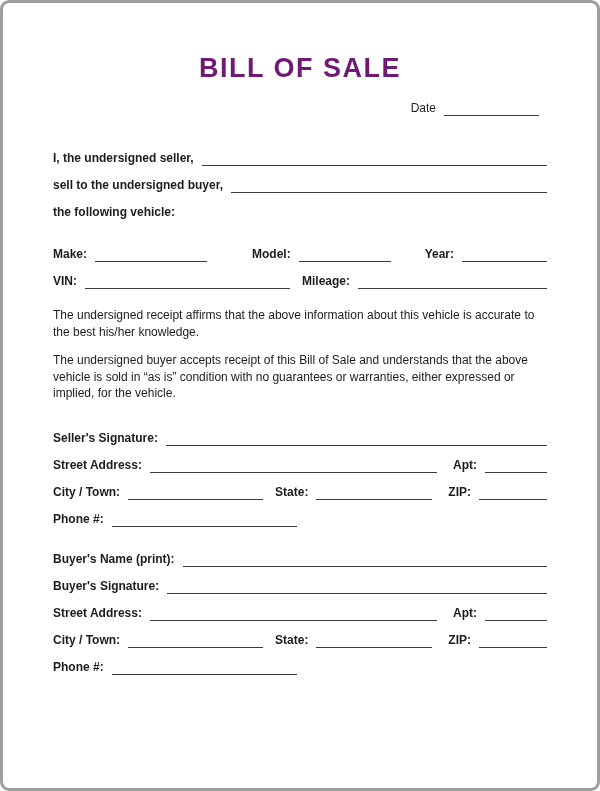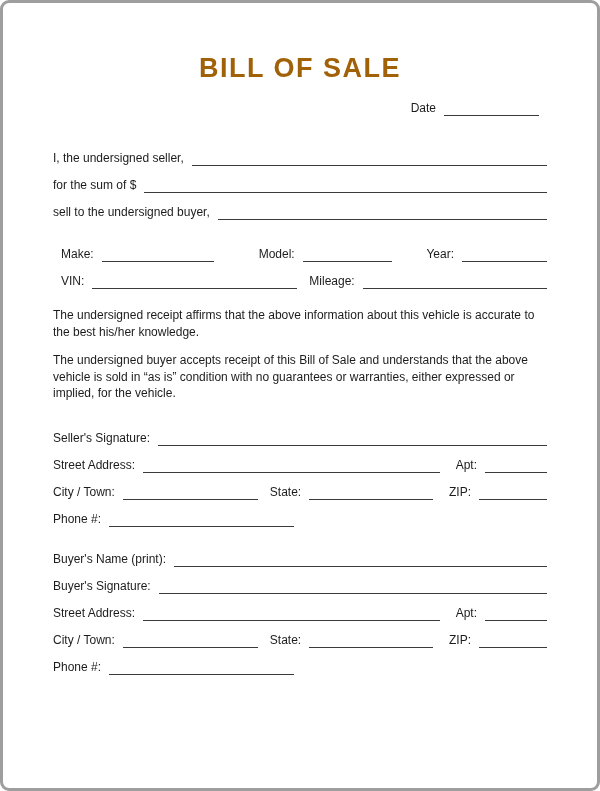--- a/index.html
+++ b/index.html
@@ -21,34 +21,35 @@
   }
   .inner {
     padding: 0 50px;
   }
   .title {
     text-align: center;
     font-size: 27px;
     font-weight: bold;
     letter-spacing: 1.5px;
     margin-top: 50px;
-    color: #a16207;
+    color: #701a75;
   }
   .date-row {
     display: flex;
     justify-content: flex-end;
     margin-top: 16px;
     font-size: 12px;
     padding-right: 8px;
   }
   .row {
     display: flex;
     align-items: flex-end;
     font-size: 12px;
     margin-bottom: 11px;
+    font-weight: bold;
   }
   .lbl {
     white-space: nowrap;
     padding-right: 8px;
     line-height: 16px;
   }
   .line {
     border-bottom: 1px solid #3a3a3a;
     height: 15px;
     display: inline-block;
@@ -60,21 +61,21 @@
   .w205 { width: 205px; }
   .w135 { width: 135px; }
   .w68  { width: 68px; }
   .w62  { width: 62px; }
   .w185 { width: 185px; }
   .ml12 { margin-left: 12px; }
   .ml16 { margin-left: 16px; }
   .ml22 { margin-left: 22px; padding-left: 23px; }
   .ml34 { margin-left: 34px; }
   .intro-block { margin-top: 34px; }
-  .vehicle-block { margin-top: 26px; margin-left: 8px; }
+  .vehicle-block { margin-top: 26px; }
   .para {
     font-size: 12px;
     line-height: 1.38;
     margin: 0 0 12px 0;
   }
   .para-block { margin-top: 18px; }
   .seller-block { margin-top: 28px; }
   .buyer-block { margin-top: 24px; }
 </style>
 </head>
@@ -89,26 +90,25 @@
       <span class="lbl">Date</span>
       <span class="line w95"></span>
     </div>
 
     <div class="intro-block">
       <div class="row">
         <span class="lbl">I, the undersigned seller,</span>
         <span class="line grow"></span>
       </div>
       <div class="row">
-        <span class="lbl">for the sum of $</span>
+        <span class="lbl">sell to the undersigned buyer,</span>
         <span class="line grow"></span>
       </div>
       <div class="row">
-        <span class="lbl">sell to the undersigned buyer,</span>
-        <span class="line grow"></span>
+        <span class="lbl">the following vehicle:</span>
       </div>
     </div>
 
     <div class="vehicle-block">
       <div class="row">
         <span class="lbl">Make:</span>
         <span class="line w112"></span>
         <span class="lbl ml22">Model:</span>
         <span class="line grow"></span>
         <span class="lbl ml34">Year:</span>

